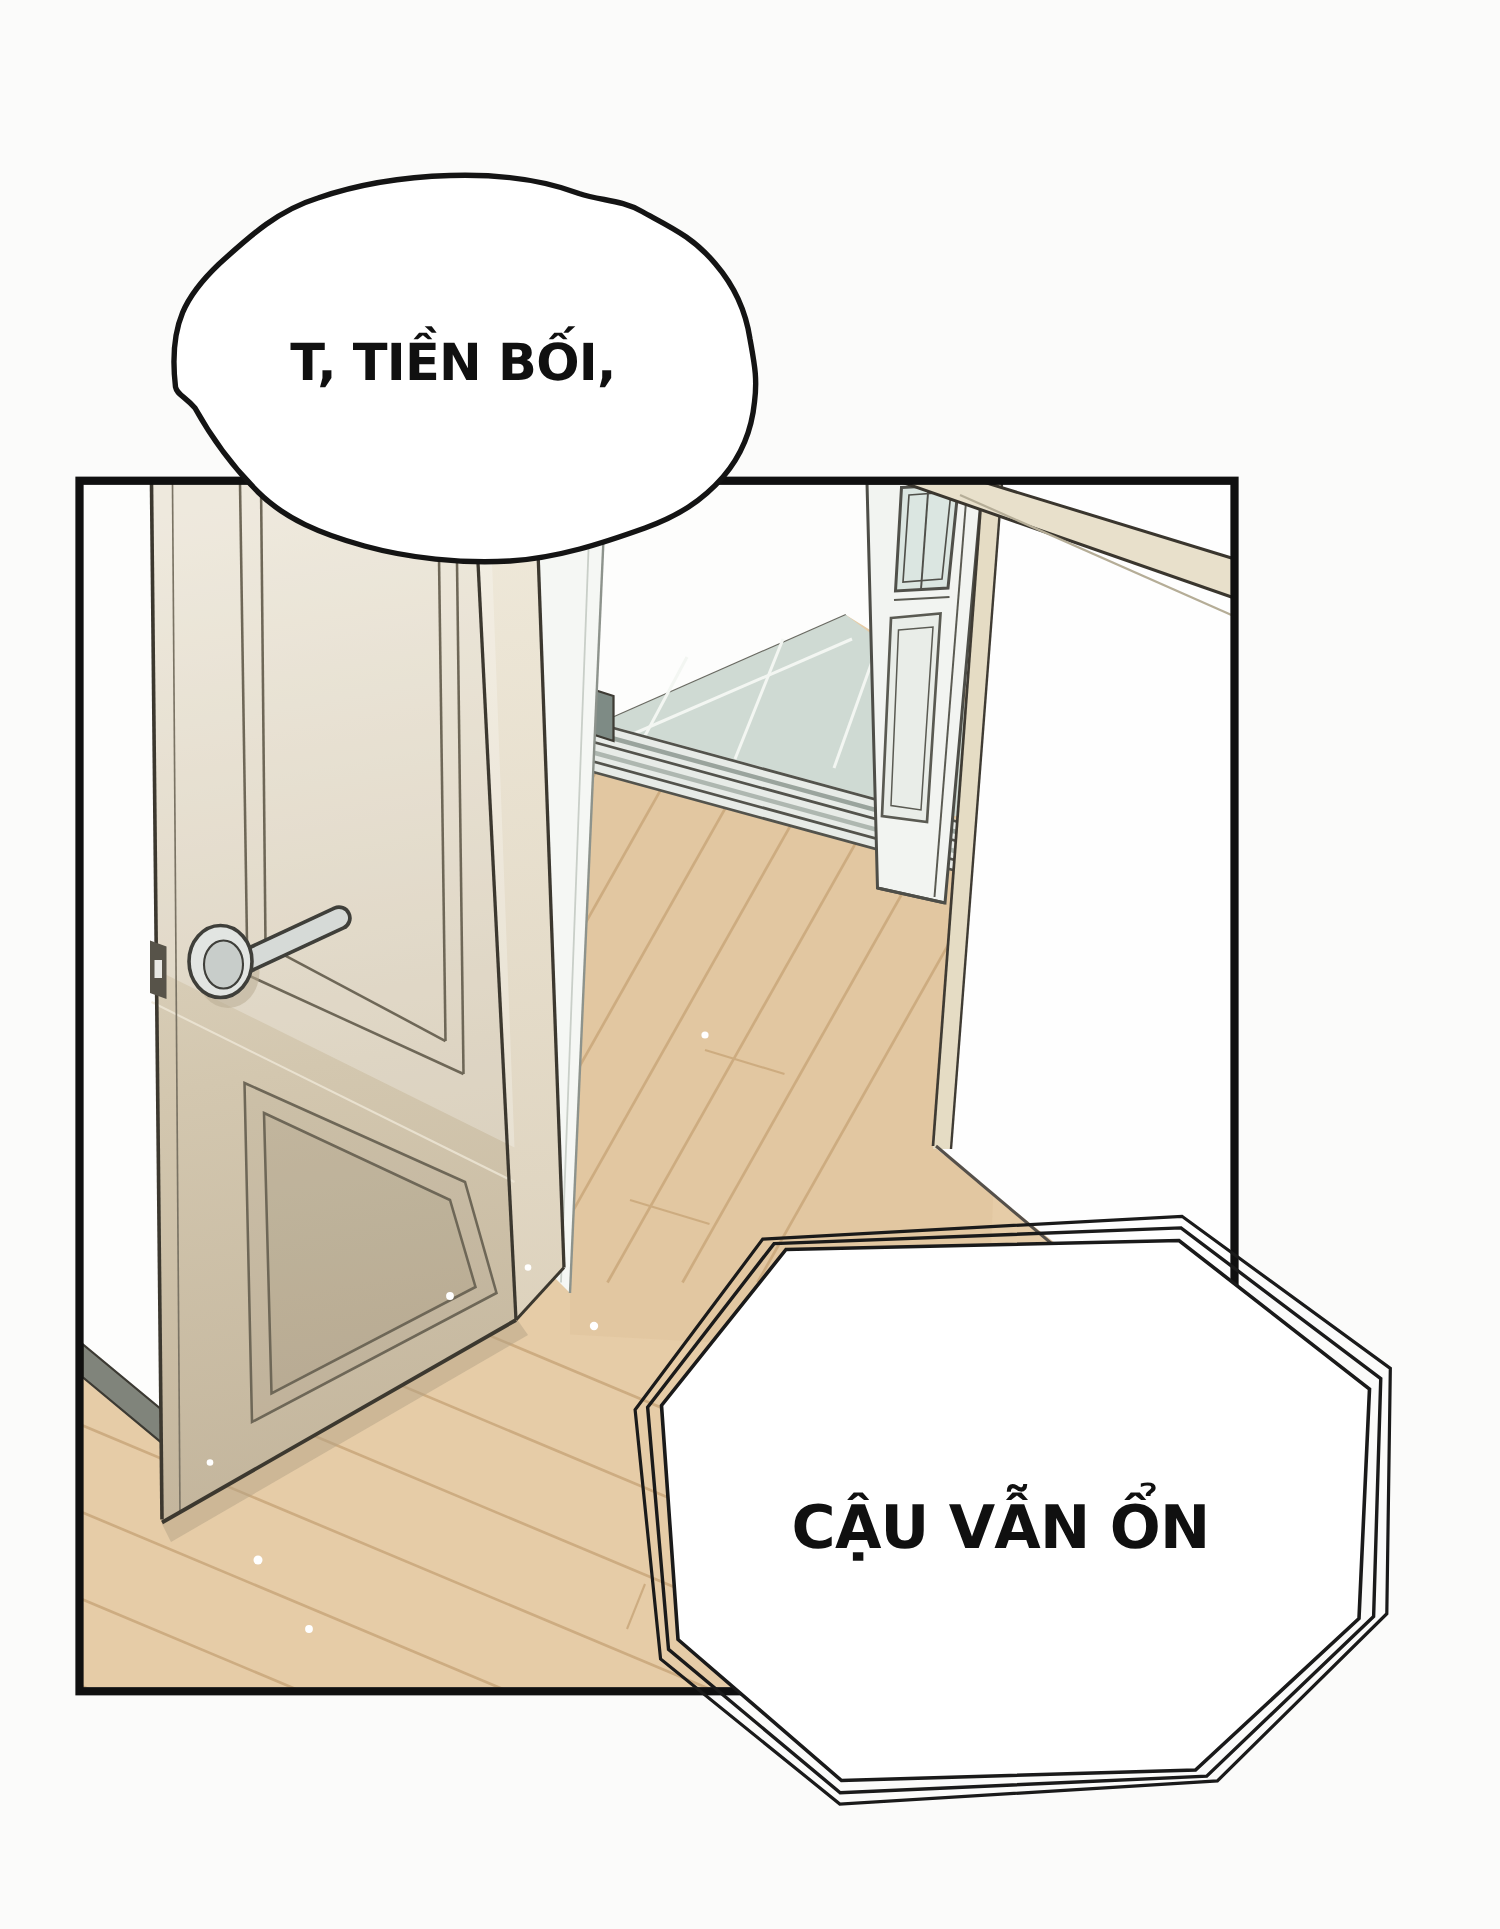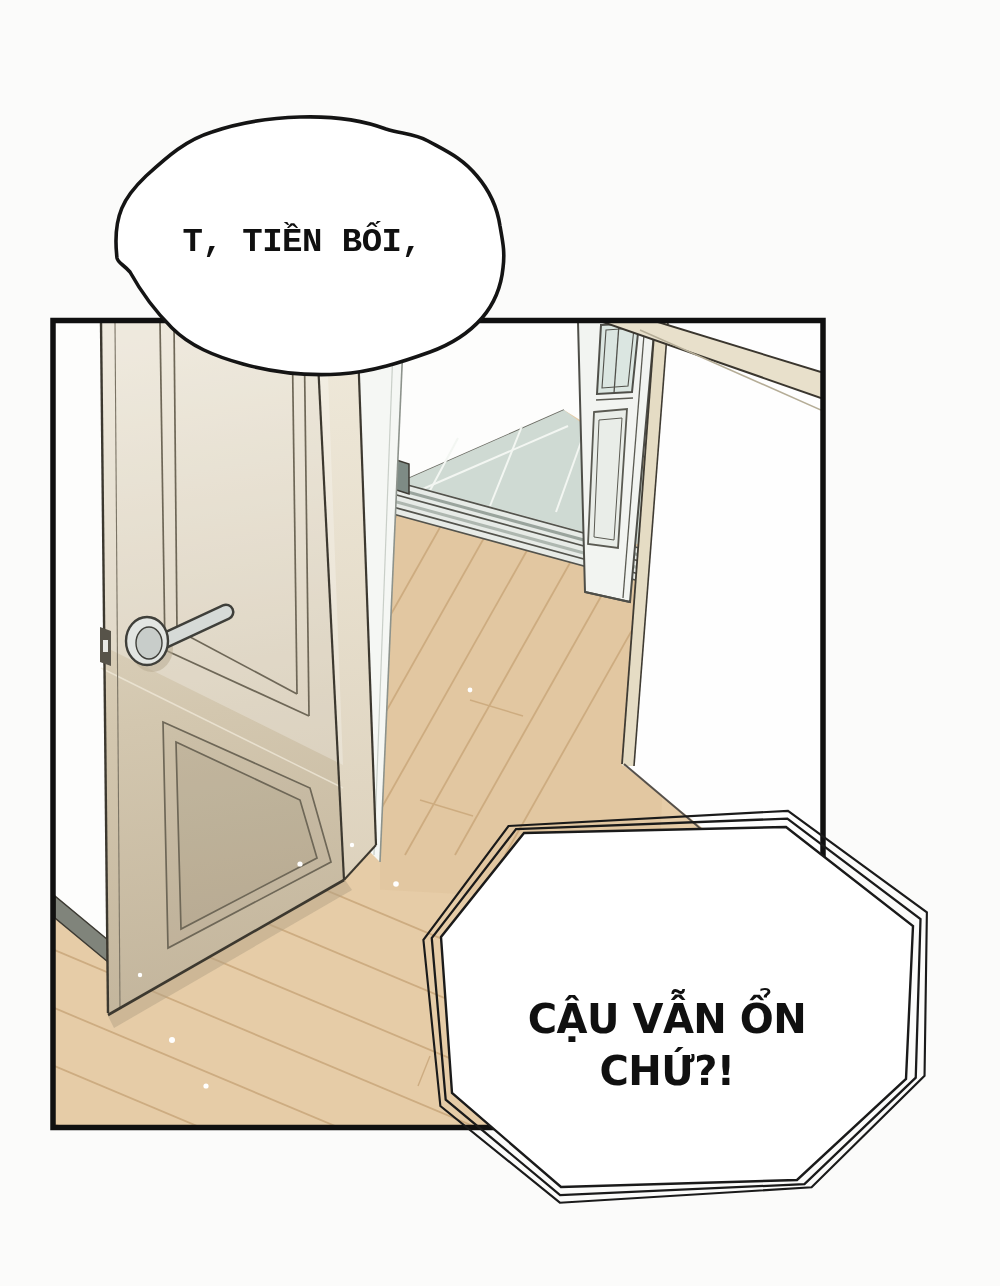--- a/index.html
+++ b/index.html
@@ -8,21 +8,21 @@
     background:#fbfbfa;overflow:hidden;
     font-family:"DejaVu Sans","Liberation Sans",sans-serif;
   }
   .stage svg{position:absolute;left:0;top:0;}
   .bubble-text{
     position:absolute;text-align:center;color:#101010;
     font-weight:700;white-space:nowrap;
   }
   .bubble-text.cloud{
     left:112px;top:219px;width:380px;
-    font-size:34px;line-height:47px;letter-spacing:-0.5px;font-family:Liberation Mono, monospace;
+    font-size:34px;line-height:47px;letter-spacing:-0.5px;
   }
   .bubble-text.oct{
     left:477px;top:969px;width:380px;
     font-size:40px;line-height:52px;letter-spacing:-0.5px;margin-top:24px;
   }
 </style>
 </head>
 <body>
 
 <div class="stage">
@@ -236,16 +236,15 @@
       </g>
     </g>
   </svg>
 
   <div class="bubble-text cloud">
     <div>T, TIỀN BỐI,</div>
   </div>
 
   <div class="bubble-text oct">
     <div>CẬU VẪN ỔN</div>
-    <div>CHỨ?!</div>
   </div>
 
 </div>
 
 </body></html>

